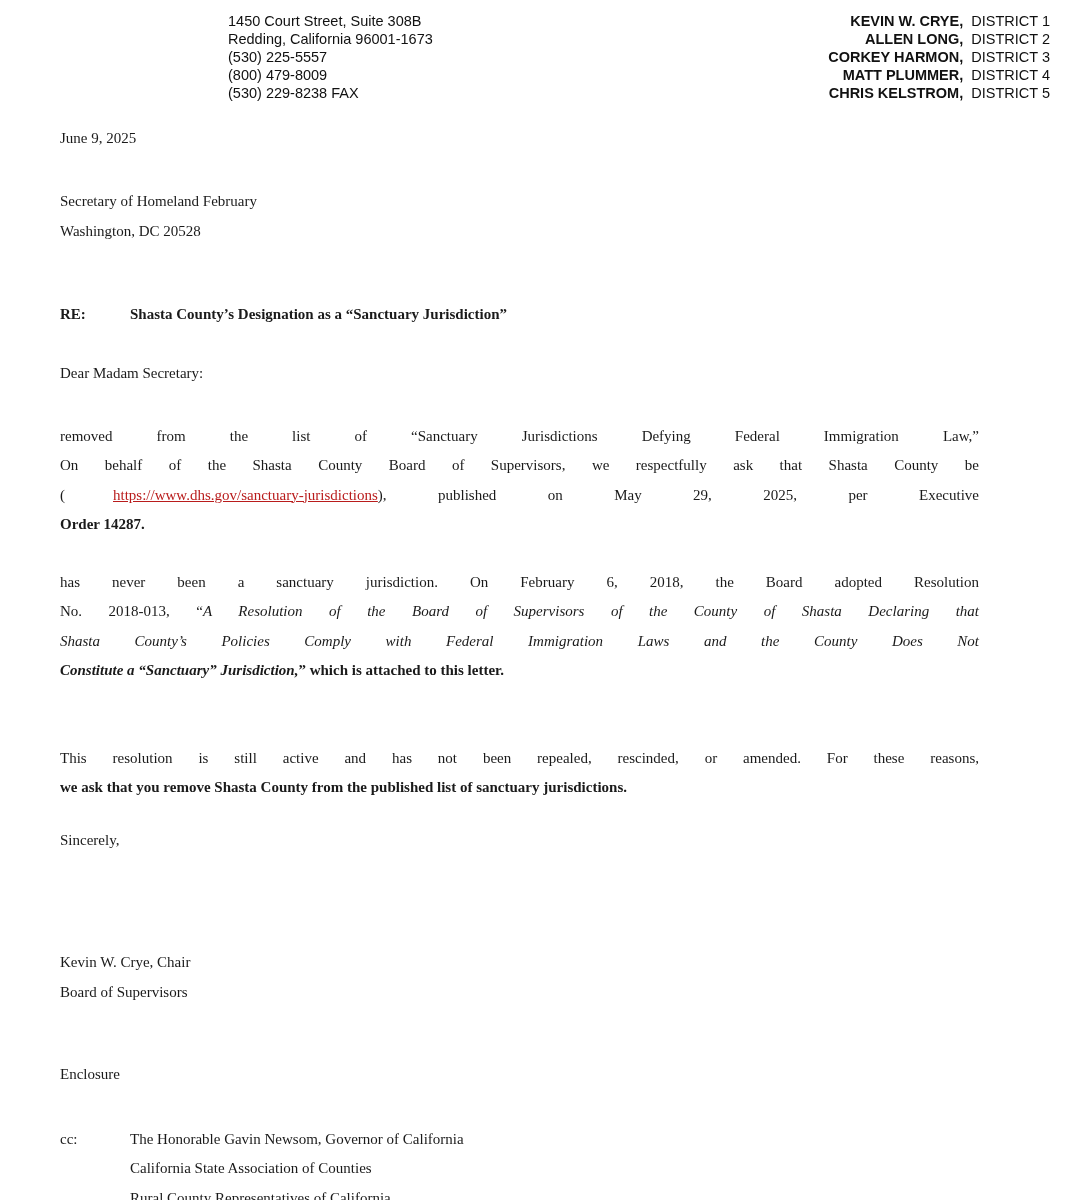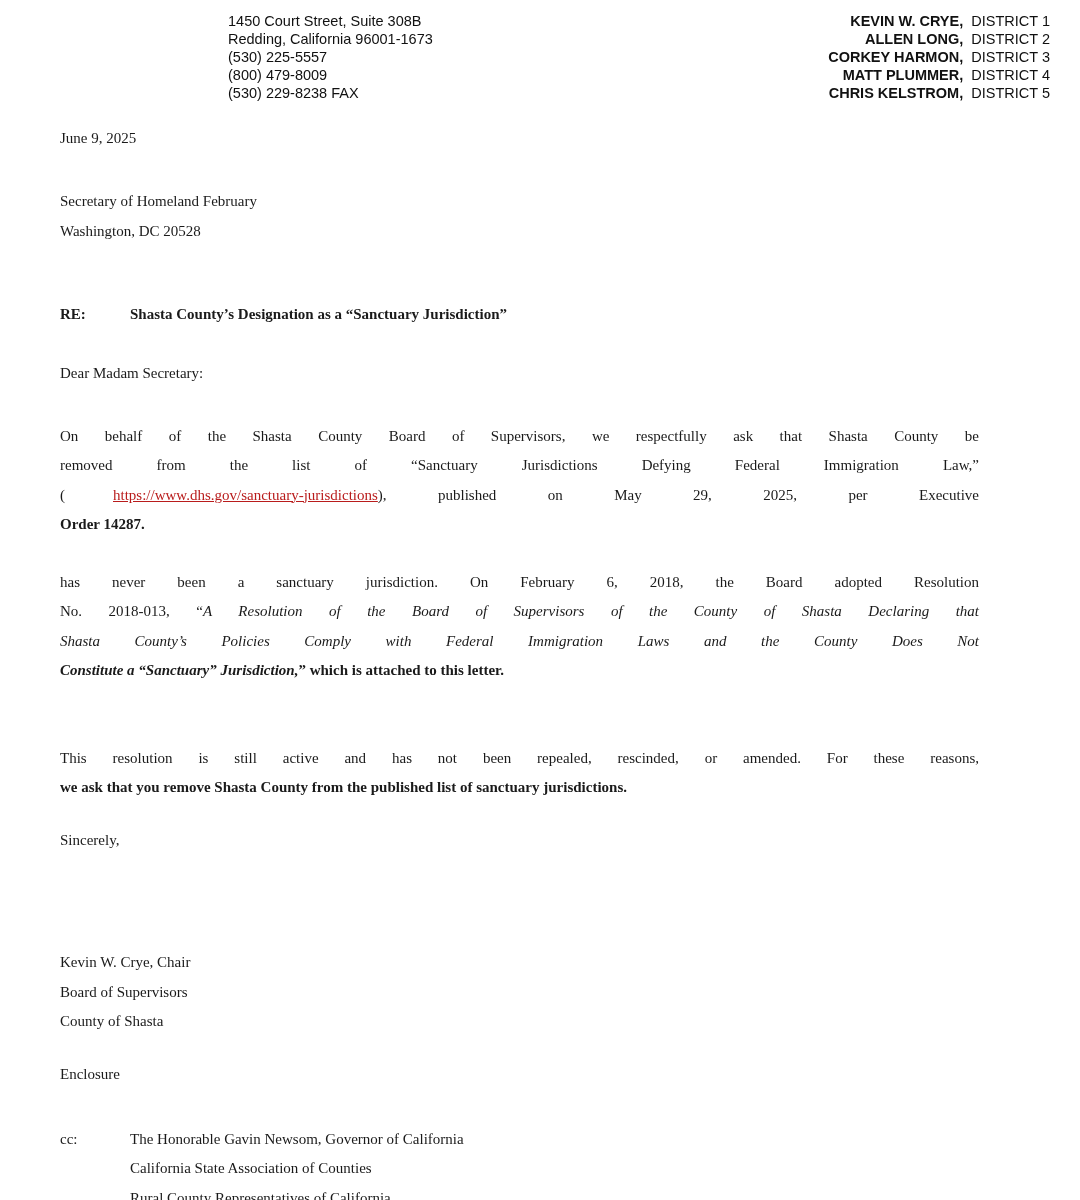--- a/index.html
+++ b/index.html
@@ -46,22 +46,22 @@
   <div>Washington, DC  20528</div>
 </div>
 
 <div class="serif re">
   <span class="lbl">RE:</span><span>Shasta County’s Designation as a “Sanctuary Jurisdiction”</span>
 </div>
 
 <div class="serif abs" style="top:365px;">Dear Madam Secretary:</div>
 
 <div class="serif para" style="top:422px;">
+  <span class="just">removed from the list of “Sanctuary Jurisdictions Defying Federal Immigration Law,”</span>
   <span class="just">On behalf of the Shasta County Board of Supervisors, we respectfully ask that Shasta County be</span>
-  <span class="just">removed from the list of “Sanctuary Jurisdictions Defying Federal Immigration Law,”</span>
   <span class="just"><span>(</span><a class="link" href="#">https://www.dhs.gov/sanctuary-jurisdictions</a><span>), published on May 29, 2025, per Executive</span></span>
   <span class="line">Order 14287.</span>
 </div>
 
 <div class="serif para" style="top:568px;">
   <span class="just">has never been a sanctuary jurisdiction.  On February 6, 2018, the Board adopted Resolution</span>
   <span class="just"><span>No. 2018-013, “</span><i>A Resolution of the Board of Supervisors of the County of Shasta Declaring that</i></span>
   <span class="just"><i>Shasta County’s Policies Comply with Federal Immigration Laws and the County Does Not</i></span>
   <span class="line"><i>Constitute a “Sanctuary” Jurisdiction,</i><span>” which is attached to this letter.</span></span>
 </div>
@@ -69,21 +69,20 @@
 <div class="serif para" style="top:744px;">
   <span class="just">This resolution is still active and has not been repealed, rescinded, or amended.  For these reasons,</span>
   <span class="line">we ask that you remove Shasta County from the published list of sanctuary jurisdictions.</span>
 </div>
 
 <div class="serif abs" style="top:832px;">Sincerely,</div>
 
 <div class="serif abs" style="top:948px; line-height:29.5px;">
   <div>Kevin W. Crye, Chair</div>
   <div>Board of Supervisors</div>
-  <div>County of Shasta</div>
 </div>
 
 <div class="serif abs" style="top:1066px;">Enclosure</div>
 
 <div class="serif cc">
   <span class="lbl">cc:</span>
   <div class="items">
     <div>The Honorable Gavin Newsom, Governor of California</div>
     <div>California State Association of Counties</div>
     <div>Rural County Representatives of California</div>

